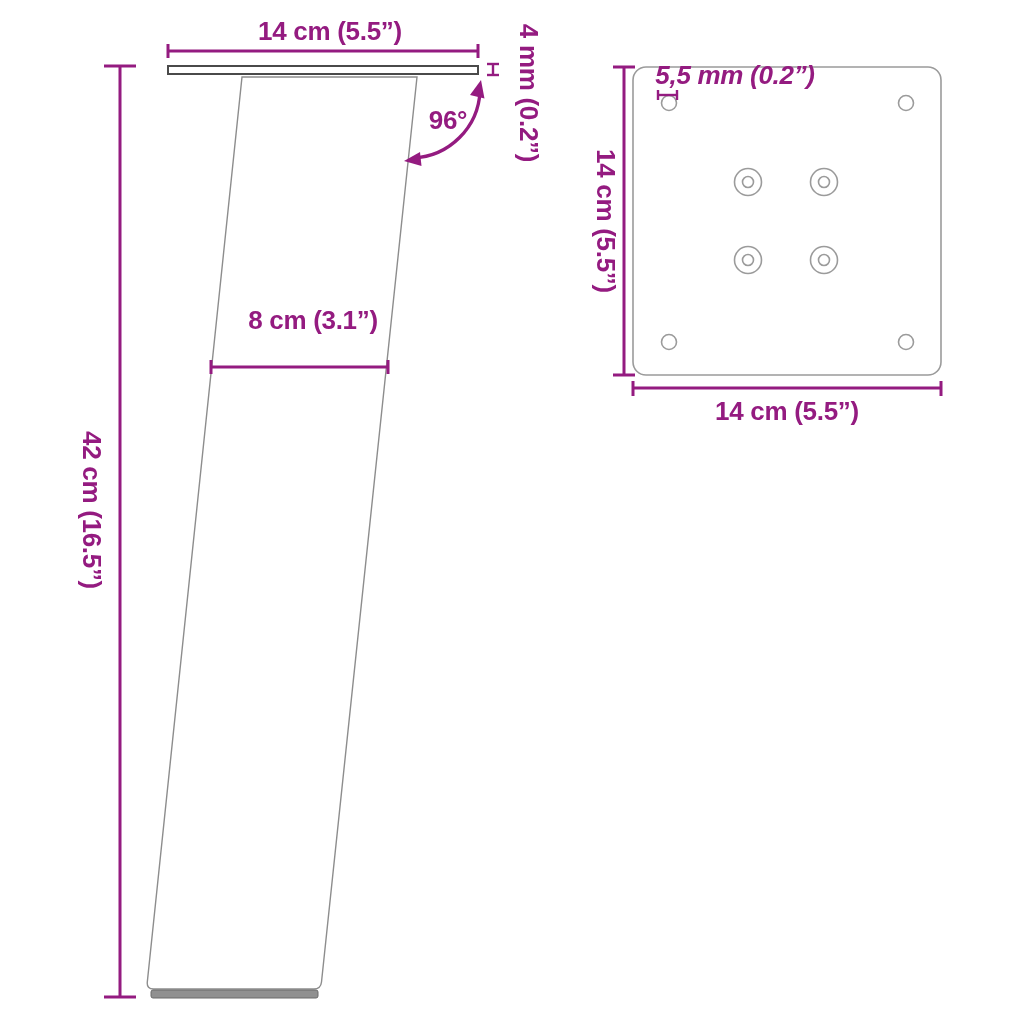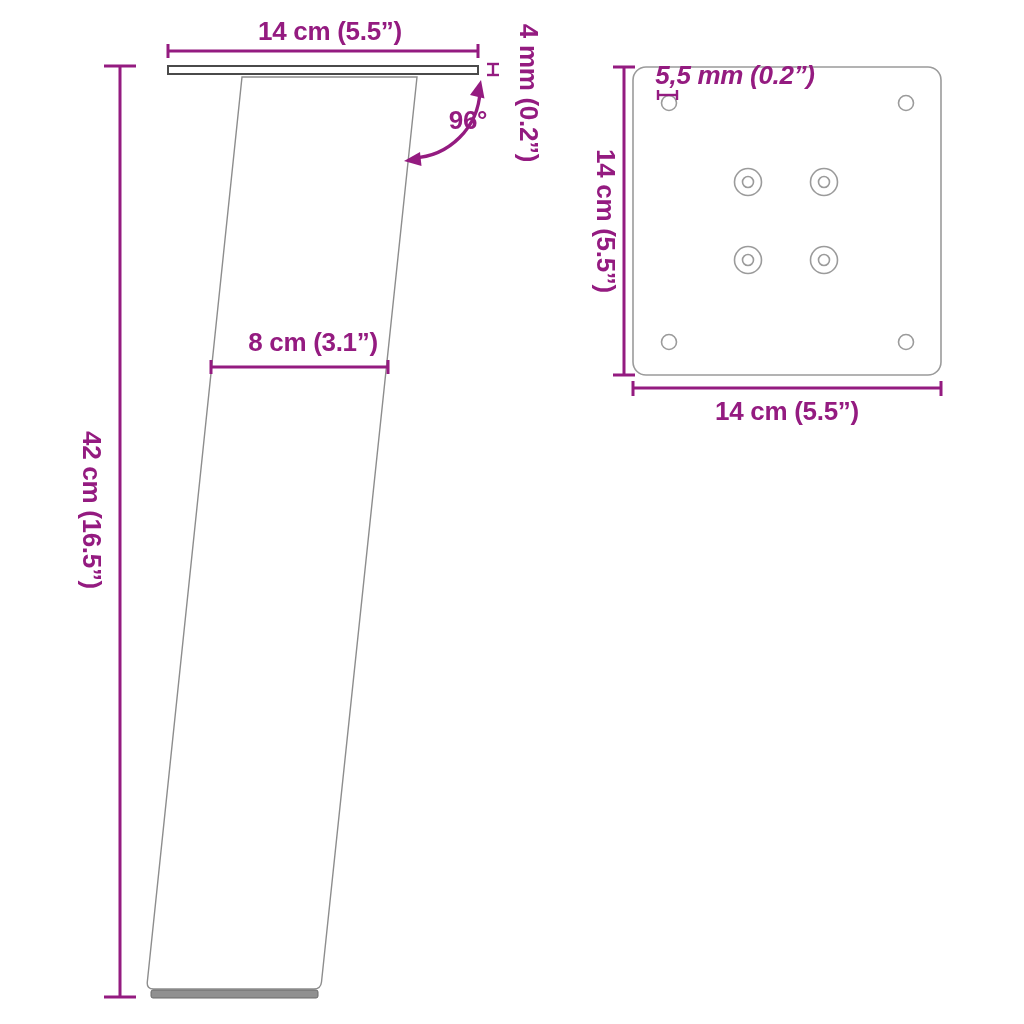--- a/index.html
+++ b/index.html
@@ -105,23 +105,23 @@
         <line class="dim-thin" x1="658" y1="90" x2="658" y2="100"></line>
         <line class="dim-thin" x1="677" y1="90" x2="677" y2="100"></line>
       </g>
     </g>
   </svg>
 
   <div class="label" style="left:330px;top:31px;">14 cm (5.5”)</div>
 
   <div class="label v" style="left:529px;top:93px;">4 mm (0.2”)</div>
 
-  <div class="label" style="left:448px;top:120px;margin-left:20px;">96°</div>
+  <div class="label" style="left:448px;top:120px;">96°</div>
 
-  <div class="label" style="left:313px;top:342px;text-align:right;">8 cm (3.1”)</div>
+  <div class="label" style="left:313px;top:320px;text-align:right;">8 cm (3.1”)</div>
 
   <div class="label v" style="left:92px;top:510px;">42 cm (16.5”)</div>
 
   <div class="label" style="left:735px;top:75px;font-style:italic;">5,5 mm (0.2”)</div>
 
   <div class="label v" style="left:606px;top:221px;">14 cm (5.5”)</div>
 
   <div class="label" style="left:787px;top:411px;">14 cm (5.5”)</div>
 
 </div>

